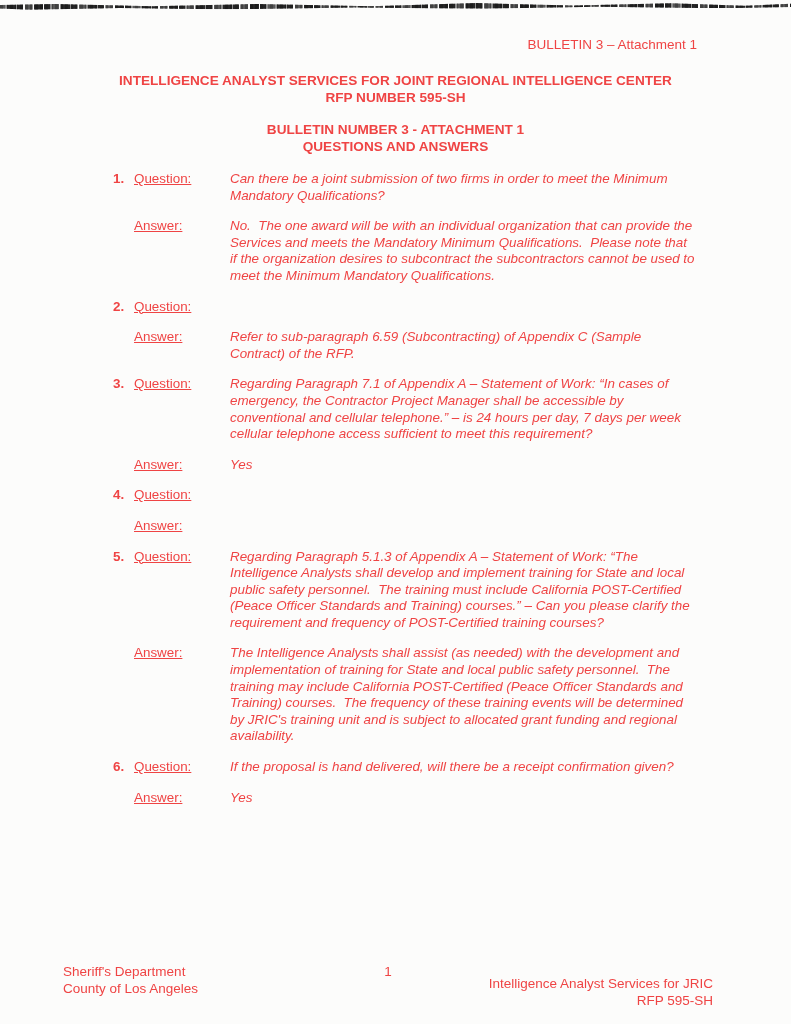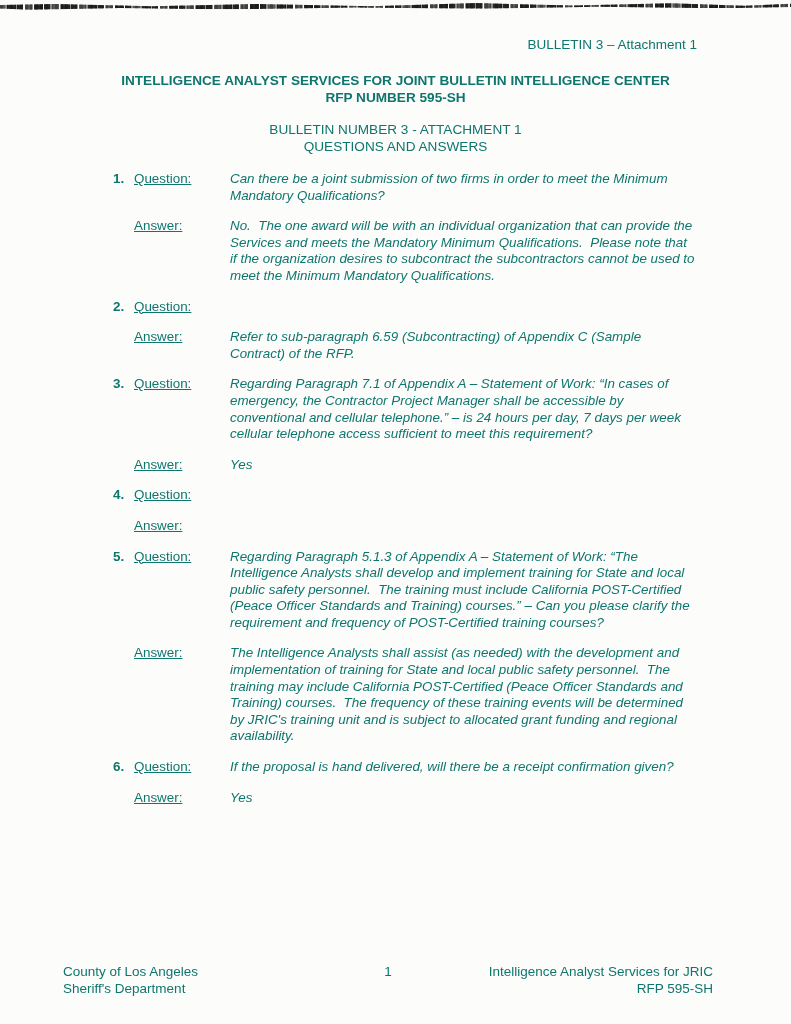--- a/index.html
+++ b/index.html
@@ -6,21 +6,21 @@
     margin: 0;
     padding: 0;
     background: #ffffff;
   }
   .page {
     position: relative;
     width: 791px;
     height: 1024px;
     background: #fcfcfb;
     font-family: "Liberation Sans", sans-serif;
-    color: #0f766e;
+    color: #ef4444;
     overflow: hidden;
   }
   
   .scan-noise {
     position: absolute;
     top: 3px;
     left: -10px;
     right: -10px;
     height: 6px;
     transform: rotate(-0.15deg);
@@ -48,21 +48,21 @@
     font-weight: bold;
     font-size: 13.6px;
     line-height: 17px;
   }
   .subtitle-block {
     position: absolute;
     top: 121px;
     left: 0;
     width: 100%;
     text-align: center;
-    font-weight: normal;
+    font-weight: bold;
     font-size: 13.6px;
     line-height: 17px;
   }
   .qa-list {
     position: absolute;
     top: 171px;
     left: 113px;
     width: 585px;
     font-size: 13.4px;
     line-height: 16.6px;
@@ -87,33 +87,33 @@
     top: 963px;
     left: 63px;
     right: 78px;
     display: grid;
     grid-template-columns: 1fr 60px 1fr;
     font-size: 13.5px;
     line-height: 17px;
   }
   .footer-left   { text-align: left; }
   .footer-center { text-align: center; }
-  .footer-right  { text-align: right; }
+  .footer-right  { text-align: right; margin-top: 12px; }
 </style>
 </head>
 <body>
 
 <div class="page">
 
   <div class="scan-noise"></div>
 
   <div class="header-tag">BULLETIN 3 – Attachment 1</div>
 
   <div class="title-block">
-    <div>INTELLIGENCE ANALYST SERVICES FOR JOINT BULLETIN INTELLIGENCE CENTER</div>
+    <div>INTELLIGENCE ANALYST SERVICES FOR JOINT REGIONAL INTELLIGENCE CENTER</div>
     <div>RFP NUMBER 595-SH</div>
   </div>
 
   <div class="subtitle-block">
     <div>BULLETIN NUMBER 3 - ATTACHMENT 1</div>
     <div>QUESTIONS AND ANSWERS</div>
   </div>
 
   <div class="qa-list">
 
@@ -177,22 +177,22 @@
     <div class="qa-row">
       <span></span>
       <span class="qa-label">Answer:</span>
       <span class="qa-text">Yes</span>
     </div>
 
   </div>
 
   <div class="footer">
     <div class="footer-left">
+      <div>Sheriff's Department</div>
       <div>County of Los Angeles</div>
-      <div>Sheriff's Department</div>
     </div>
     <div class="footer-center">1</div>
     <div class="footer-right">
       <div>Intelligence Analyst Services for JRIC</div>
       <div>RFP 595-SH</div>
     </div>
   </div>
 
 </div>
 

